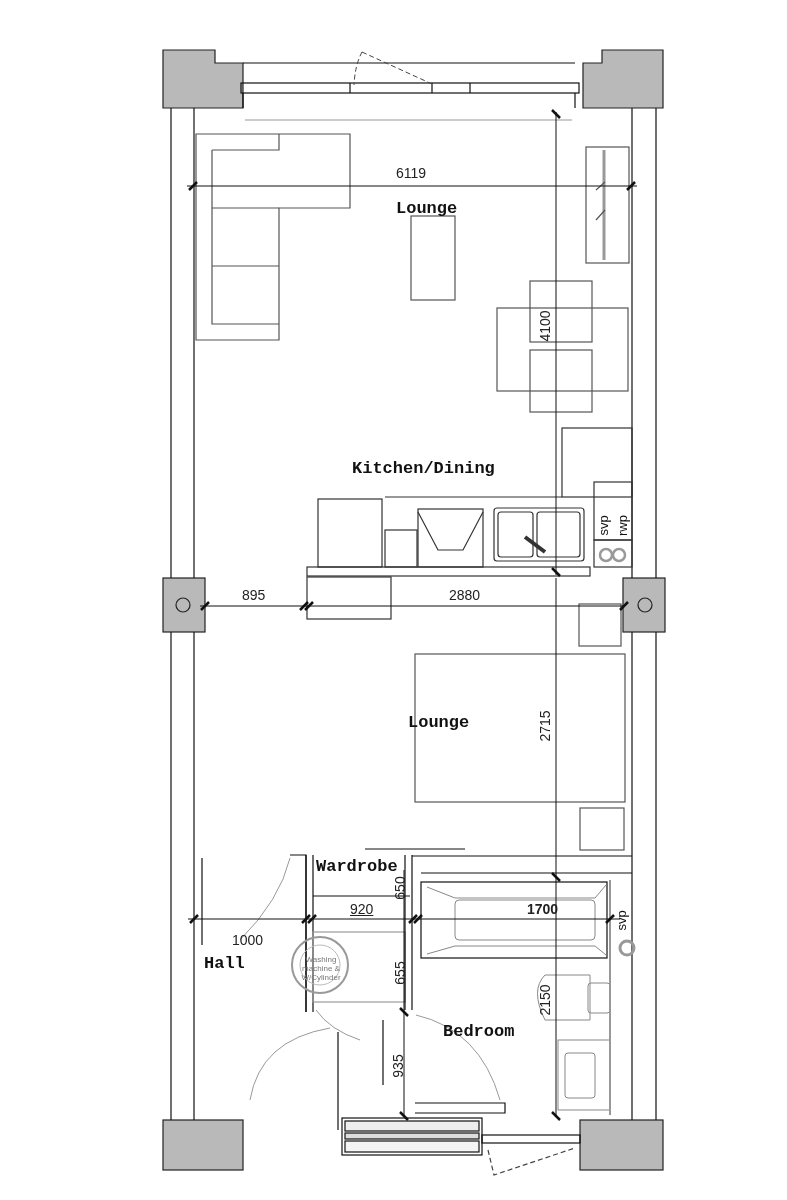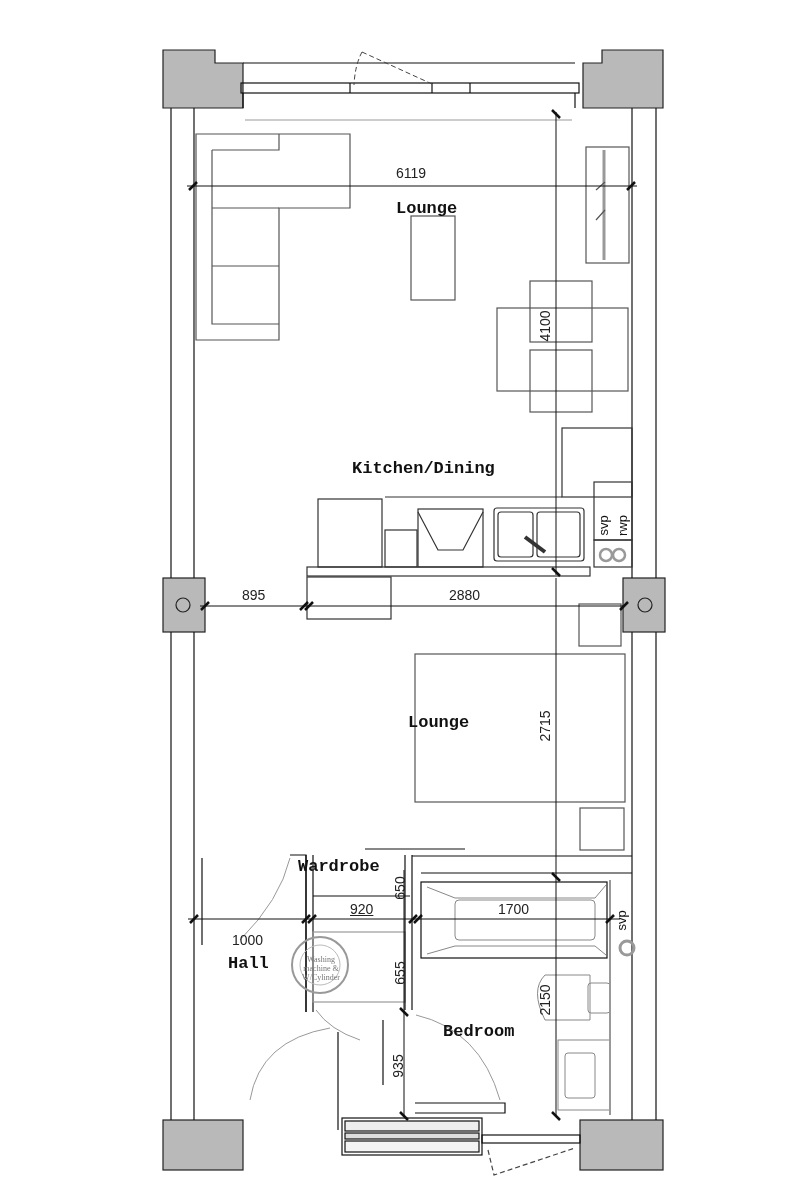--- a/index.html
+++ b/index.html
@@ -166,33 +166,33 @@
     <line x1="552" y1="873" x2="560" y2="881"></line>
     <line x1="400" y1="1008" x2="408" y2="1016"></line>
     <line x1="400" y1="1112" x2="408" y2="1120"></line>
     <line x1="552" y1="1112" x2="560" y2="1120"></line>
   </g>
 </svg>
 
 <div class="room" style="left:396px;top:199px;">Lounge</div>
 <div class="room" style="left:352px;top:459px;">Kitchen/Dining</div>
 <div class="room" style="left:408px;top:713px;">Lounge</div>
-<div class="room" style="left:298px;top:857px;">Wardrobe</div>
-<div class="room" style="left:228px;top:954px;">Hall</div>
+<div class="room" style="left:316px;top:857px;">Wardrobe</div>
+<div class="room" style="left:204px;top:954px;">Hall</div>
 <div class="room" style="left:443px;top:1022px;">Bedroom</div>
 
 <div class="dim" style="left:396px;top:165px;">6119</div>
 <div class="dim vdim" style="left:529px;top:318px;">4100</div>
 <div class="dim" style="left:242px;top:587px;">895</div>
 <div class="dim" style="left:449px;top:587px;">2880</div>
 <div class="dim vdim" style="left:529px;top:718px;">2715</div>
 <div class="dim" style="left:232px;top:932px;">1000</div>
 <div class="dim" style="left:350px;top:901px;text-decoration:underline;">920</div>
 <div class="dim vdim" style="left:388px;top:880px;">650</div>
 <div class="dim vdim" style="left:388px;top:965px;">655</div>
-<div class="dim" style="left:498px;top:901px;">1700</div>
+<div class="dim" style="left:527px;top:901px;font-weight:bold;">1700</div>
 <div class="dim vdim" style="left:529px;top:992px;">2150</div>
 <div class="dim vdim" style="left:386px;top:1058px;">935</div>
 
 <div class="tag" style="left:593px;top:518px;">svp</div>
 <div class="tag" style="left:612px;top:518px;">rwp</div>
 <div class="tag" style="left:611px;top:913px;">svp</div>
-<div class="small" style="left:298px;top:955px;width:46px;font-family:Liberation Serif, serif;">Washing machine &amp; W/Cylinder</div>
+<div class="small" style="left:298px;top:955px;width:46px;">Washing machine &amp; W/Cylinder</div>
 
 </body></html>

